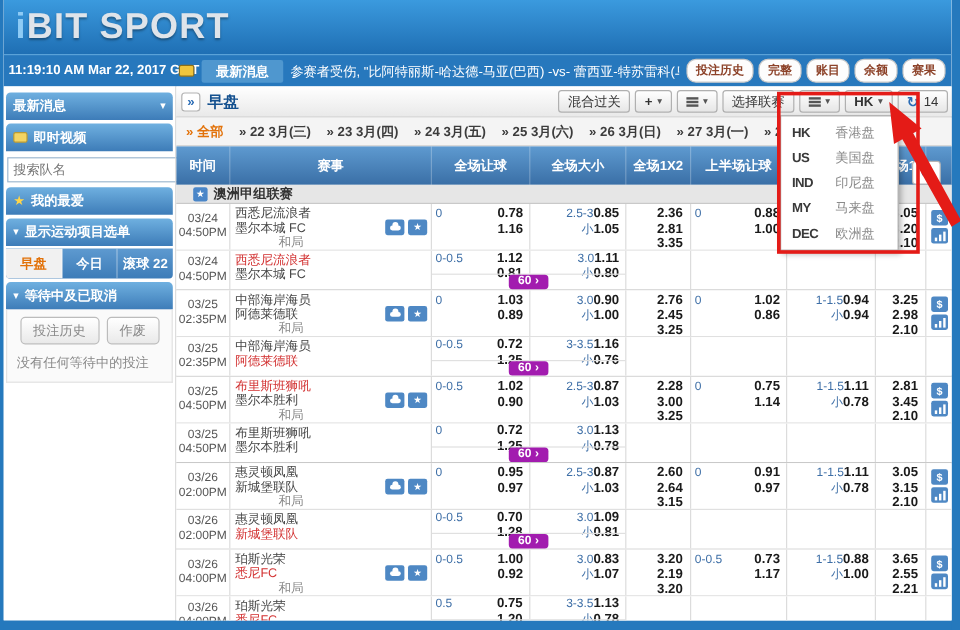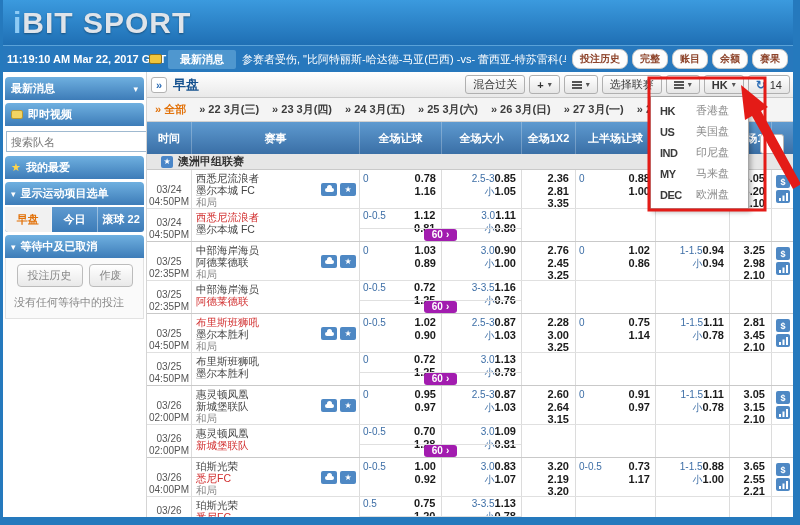--- a/index.html
+++ b/index.html
@@ -76,23 +76,23 @@
   .league-row { height: 16px; background: #e6e6e6; border-bottom: 1px solid #c9c9c9; display: flex; align-items: center; padding-left: 14px; gap: 5px; }
   .league-star { width: 12px; height: 12px; background: #4a86c8; border-radius: 2px; color: #fff; font-size: 8px; text-align: center; line-height: 12px; }
   .league-name { font-size: 11px; font-weight: bold; color: #333; }
 
   .grow { display: flex; border-bottom: 1px solid #e0e0e0; background: #fff; }
   .grow .cell { border-right: 1px solid #dcdcdc; position: relative; }
   .group { border-bottom: 1px solid #c9c9c9; }
   .main-row { height: 39px; }
   .sub-row { height: 32px; border-bottom: none; }
 
-  .time-cell { display: flex; flex-direction: column; align-items: center; justify-content: flex-end; color: #555; font-size: 10px; line-height: 12px; }
+  .time-cell { display: flex; flex-direction: column; align-items: center; justify-content: center; color: #555; font-size: 10px; line-height: 12px; }
   .match-cell { padding: 2px 4px; font-size: 10.5px; line-height: 12px; color: #444; }
-  .match-cell .draw { color: #888; }
+  .match-cell .draw { color: #888; margin-left: 36px; }
   .red { color: #d23030 !important; }
   .m-icons { position: absolute; right: 3px; top: 13px; display: flex; gap: 3px; }
   .sq-ico { width: 16px; height: 13px; background: #4e88c4; border-radius: 2px; color: #fff; display: flex; align-items: center; justify-content: center; font-size: 8px; cursor: pointer; }
   .cloud { width: 9px; height: 4px; background: #fff; border-radius: 3px; position: relative; }
   .cloud::before { content: ""; position: absolute; left: 2px; top: -3px; width: 5px; height: 5px; background: #fff; border-radius: 50%; }
 
   .hdp-cell { display: flex; padding: 2px 5px 0 3px; cursor: pointer; }
   .line-col { width: 32px; flex: none; color: #3d6ea6; font-size: 10px; line-height: 13px; }
   .val-col { flex: 1; text-align: right; font-size: 11px; font-weight: bold; color: #1a1a1a; line-height: 13px; }
   .ou-cell { padding: 2px 5px 0 3px; cursor: pointer; }

